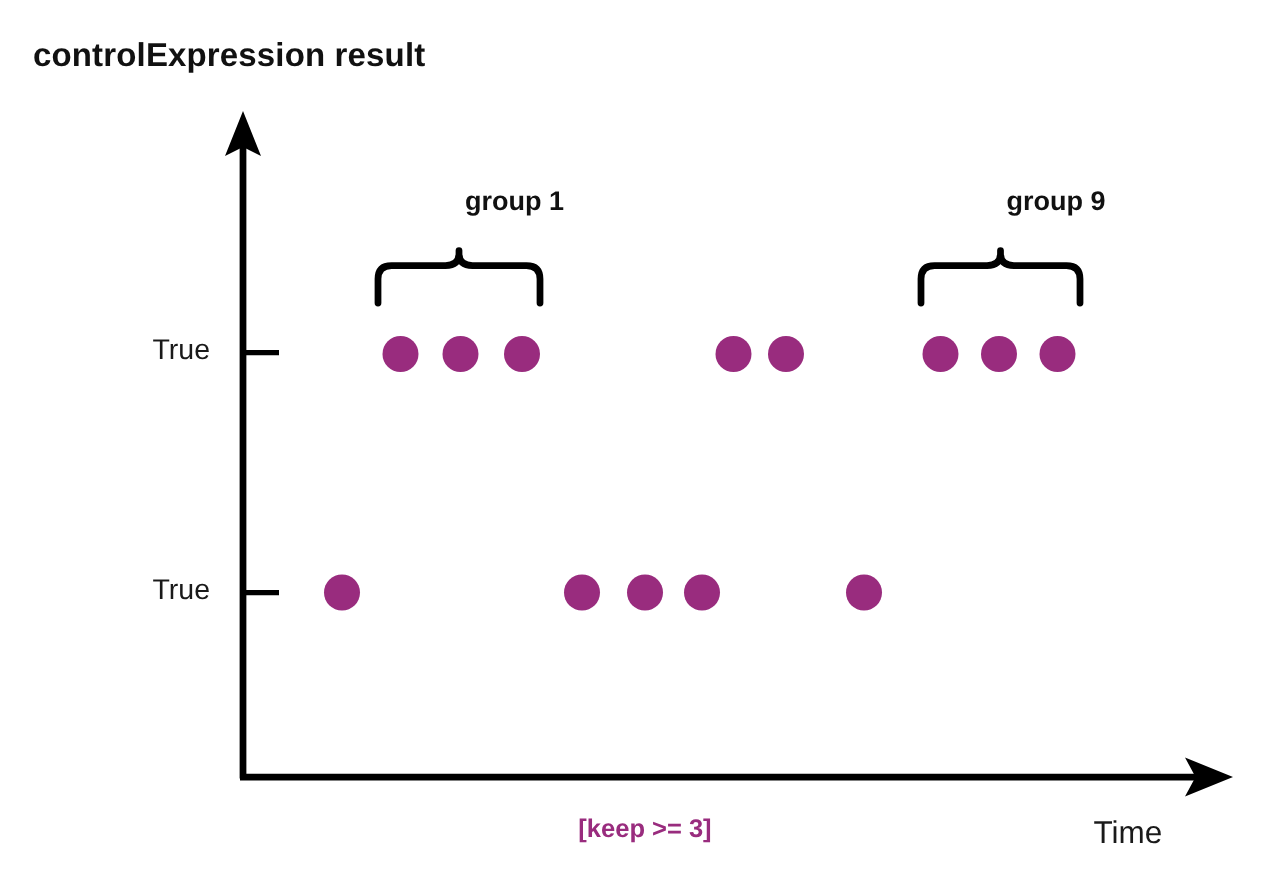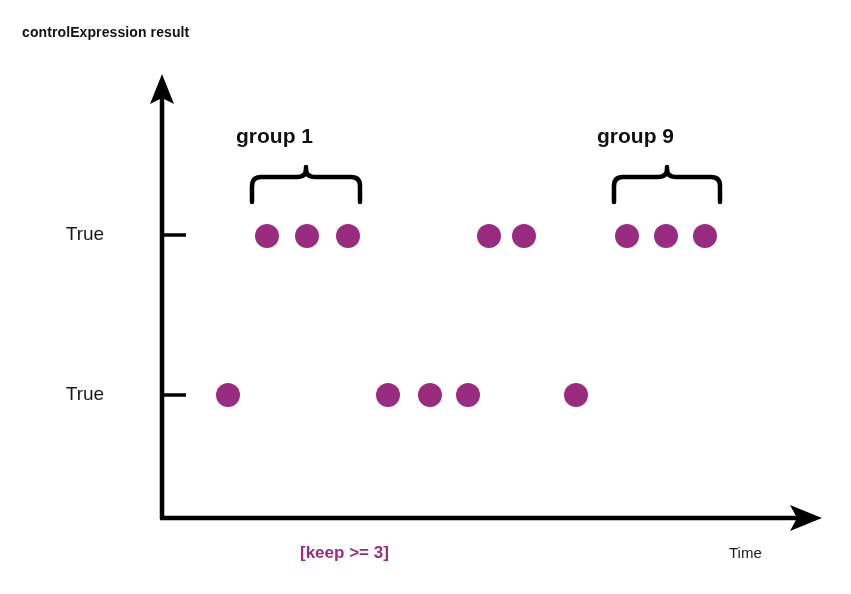--- a/index.html
+++ b/index.html
@@ -13,69 +13,70 @@
     position: relative;
     overflow: hidden;
     font-family: "Liberation Sans", sans-serif;
     color: #1a1a1a;
   }
 
   .title {
     position: absolute;
     left: 22px;
     top: 24px;
-    font-size: 14px;
+    font-size: 22px;
     font-weight: bold;
     letter-spacing: 0.1px;
     color: #111111;
     white-space: nowrap;
   }
 
   .plot-svg {
     position: absolute;
     left: 0;
     top: 0;
     width: 851px;
     height: 594px;
   }
 
   .axis-tick-label {
     position: absolute;
     font-size: 19px;
     color: #1a1a1a;
-    text-align: center;
+    text-align: right;
     white-space: nowrap;
   }
   .label-true  { left: 30px; top: 223px; width: 110px; }
   .label-false { left: 30px; top: 383px; width: 110px; }
 
   .group-label {
     position: absolute;
-    font-size: 21px;
+    font-size: 18px;
     font-weight: bold;
     color: #111111;
-    text-align: left;
+    text-align: right;
     white-space: nowrap;
   }
   .group-label-1 { left: 236px; top: 124px; width: 140px; }
   .group-label-2 { left: 597px; top: 124px; width: 140px; }
 
   .axis-name {
     position: absolute;
-    font-size: 15px;
+    font-size: 21px;
     color: #1a1a1a;
     white-space: nowrap;
   }
   .axis-name-time { left: 729px; top: 544px; }
 
   .keep-note {
     position: absolute;
     left: 300px;
     top: 543px;
     width: 260px;
+    text-align: center;
     font-size: 17px;
     font-weight: bold;
     white-space: nowrap;
   }
 </style>
 </head>
 <body>
 
 <div class="title">controlExpression result</div>
 

